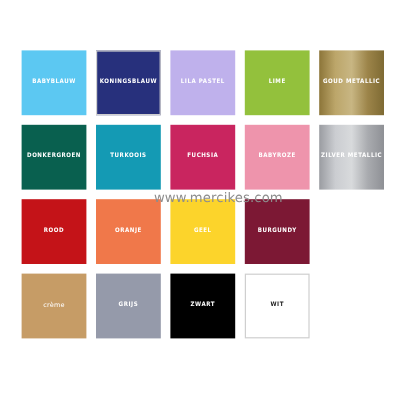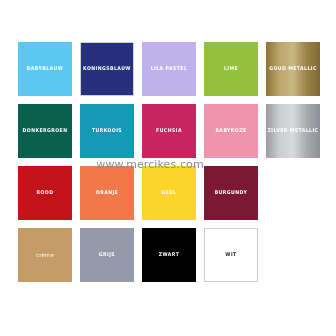--- a/index.html
+++ b/index.html
@@ -72,20 +72,21 @@
     left: 0;
     top: 158px;
     width: 300px;
     text-align: center;
     font-family: "DejaVu Sans", sans-serif;
     font-size: 11px;
     color: #8d8d8d;
     letter-spacing: 0.1px;
     z-index: 10;
     pointer-events: none;
+    padding-left: 32px;
   }
 </style>
 </head>
 <body>
 
 <div id="swatch-board">
 
   <div class="swatch-grid">
       <div class="swatch" style="background: rgb(92, 200, 242);">
         <span class="swatch-label" style="color: rgb(255, 255, 255);">BABYBLAUW</span>

